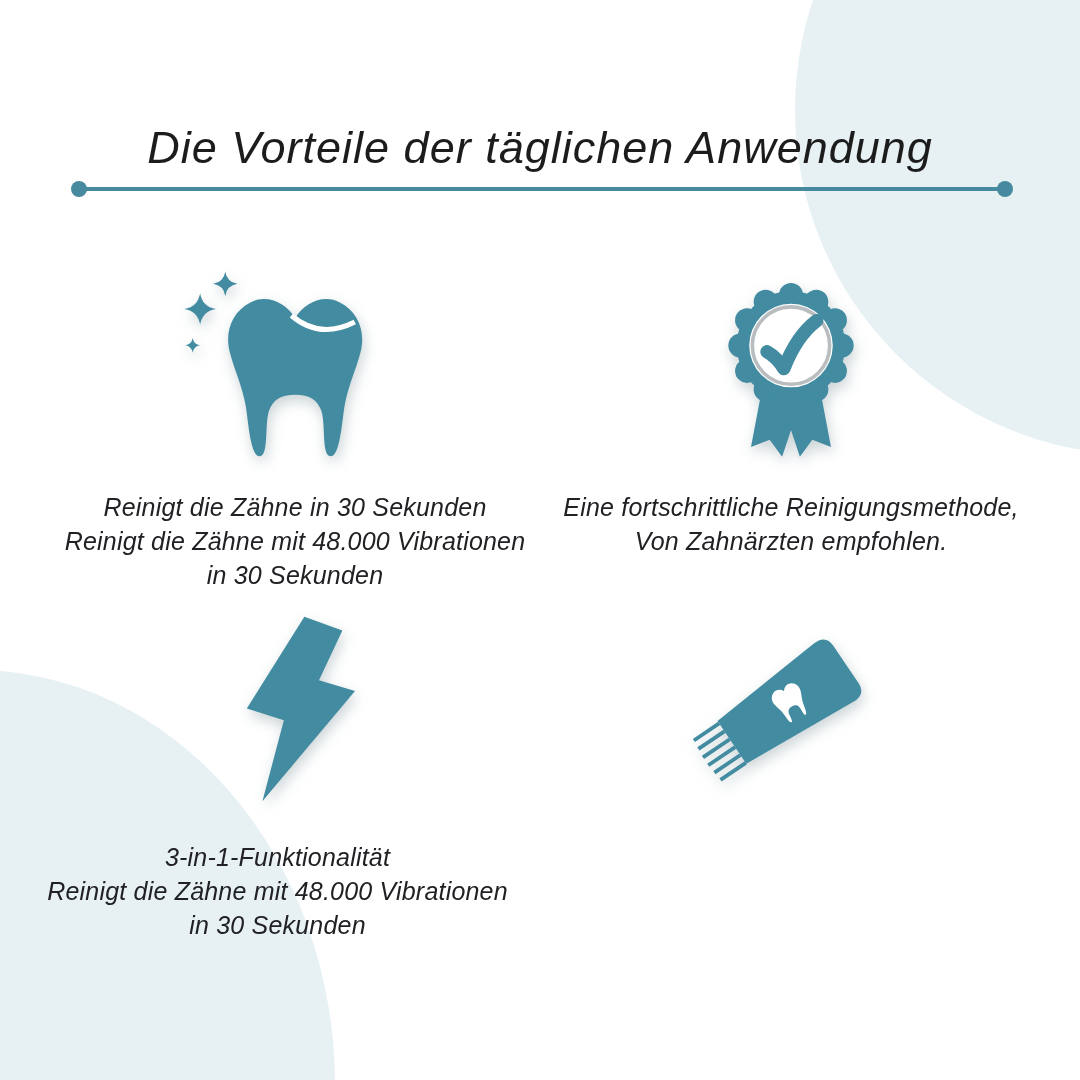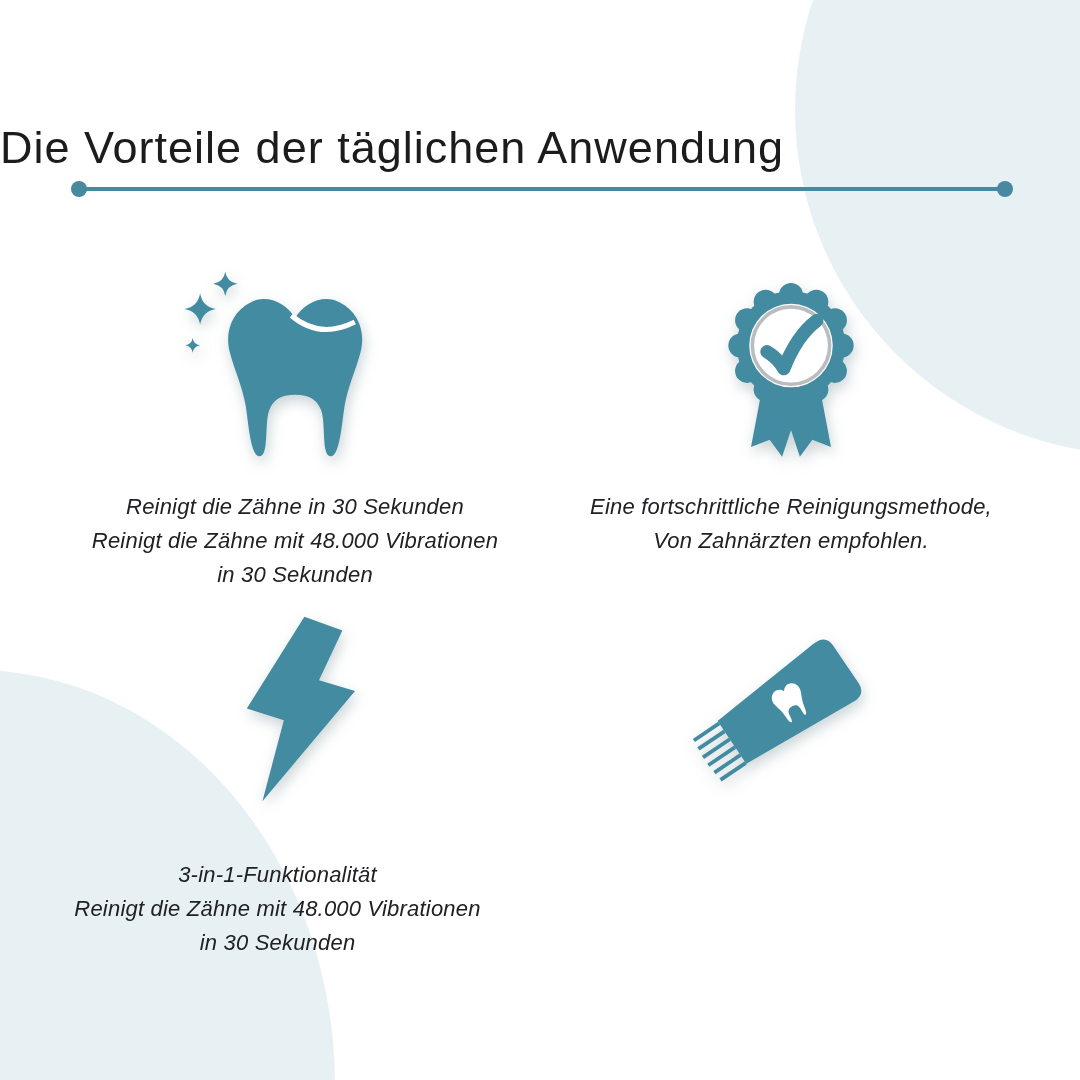--- a/index.html
+++ b/index.html
@@ -12,21 +12,21 @@
   
   .blob{position:absolute;background:#e7f1f4;border-radius:50%;z-index:0;}
   .blob-tr{width:690px;height:690px;left:795px;top:-235px;}
   .blob-bl{width:720px;height:830px;left:-385px;top:670px;}
 
   .layer{position:absolute;inset:0;z-index:1;}
 
   
   .page-title{
     position:absolute;top:122px;left:0;width:100%;
-    text-align:left;font-weight:500;
+    text-align:center;font-style:italic;font-weight:500;
     font-size:45px;letter-spacing:1px;color:#1c1c1c;
   }
   .divider{
     position:absolute;top:187px;left:74px;width:936px;height:4px;
     background:#47899e;border-radius:2px;
   }
   .divider::before,.divider::after{
     content:"";position:absolute;width:16px;height:16px;border-radius:50%;
     background:#47899e;top:-6px;
   }
@@ -39,24 +39,24 @@
   .f2{left:556px;top:262px;width:470px;}
   .f3{left:35px;top:606px;width:485px;}
   .f4{left:558px;top:606px;width:460px;}
   .icon-wrap{display:flex;align-items:center;justify-content:center;}
   .f1 .icon-wrap,.f2 .icon-wrap{height:216px;}
   .f3 .icon-wrap,.f4 .icon-wrap{height:204px;}
   .icon-svg{filter:drop-shadow(2px 6px 7px rgba(70,100,110,0.28));}
   .tooth-svg{margin-left:-50px;}
   .bolt-svg{margin-left:42px;}
   .caption{margin-top:12px;text-align:center;}
-  .f3 .caption,.f4 .caption{margin-top:48px;}
+  .f3 .caption,.f4 .caption{margin-top:30px;}
   .caption .line{
     display:block;white-space:nowrap;
-    font-style:italic;font-weight:500;font-size:22px;line-height:34px;
+    font-style:italic;font-weight:500;font-size:25px;line-height:34px;
     color:#212125;letter-spacing:0.2px;
   }
 </style>
 </head>
 <body>
 
 <div class="blob blob-tr"></div>
 <div class="blob blob-bl"></div>
 
 <div class="layer">

